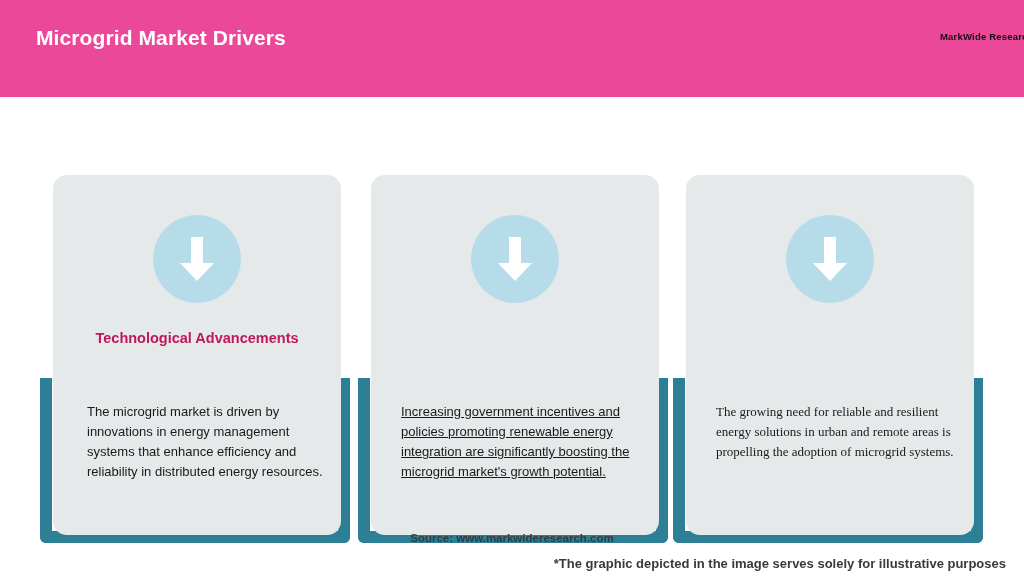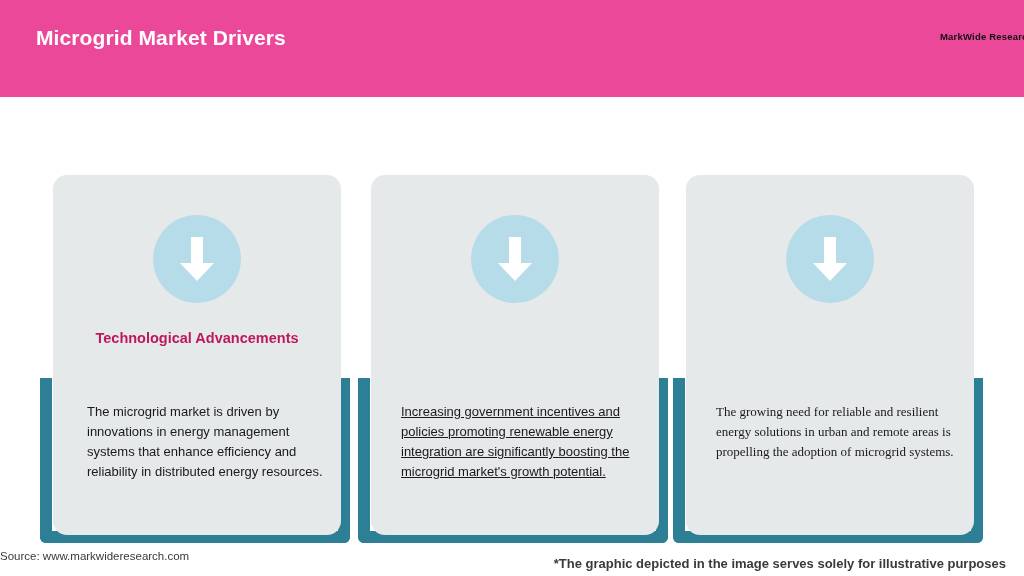--- a/index.html
+++ b/index.html
@@ -148,25 +148,25 @@
     text-align: left;
     margin-left: 12px;
   }
   .col-1 .card-body { left: 18px; right: 8px; text-decoration: underline; }
   .col-2 .card-body { left: 18px; right: 10px; font-family: Liberation Serif, serif; }
 
   
   .source {
     position: absolute;
     left: 0;
-    top: 550px;
-    width: 1024px;
-    text-align: left;
+    top: 532px;
+    width: 1024px;
+    text-align: center;
     font-size: 11.5px;
-    font-weight: normal;
+    font-weight: bold;
     color: #3a3a3a;
   }
   .disclaimer {
     position: absolute;
     right: 18px;
     top: 556px;
     font-size: 13px;
     font-weight: bold;
     color: #3a3a3a;
     white-space: nowrap;

